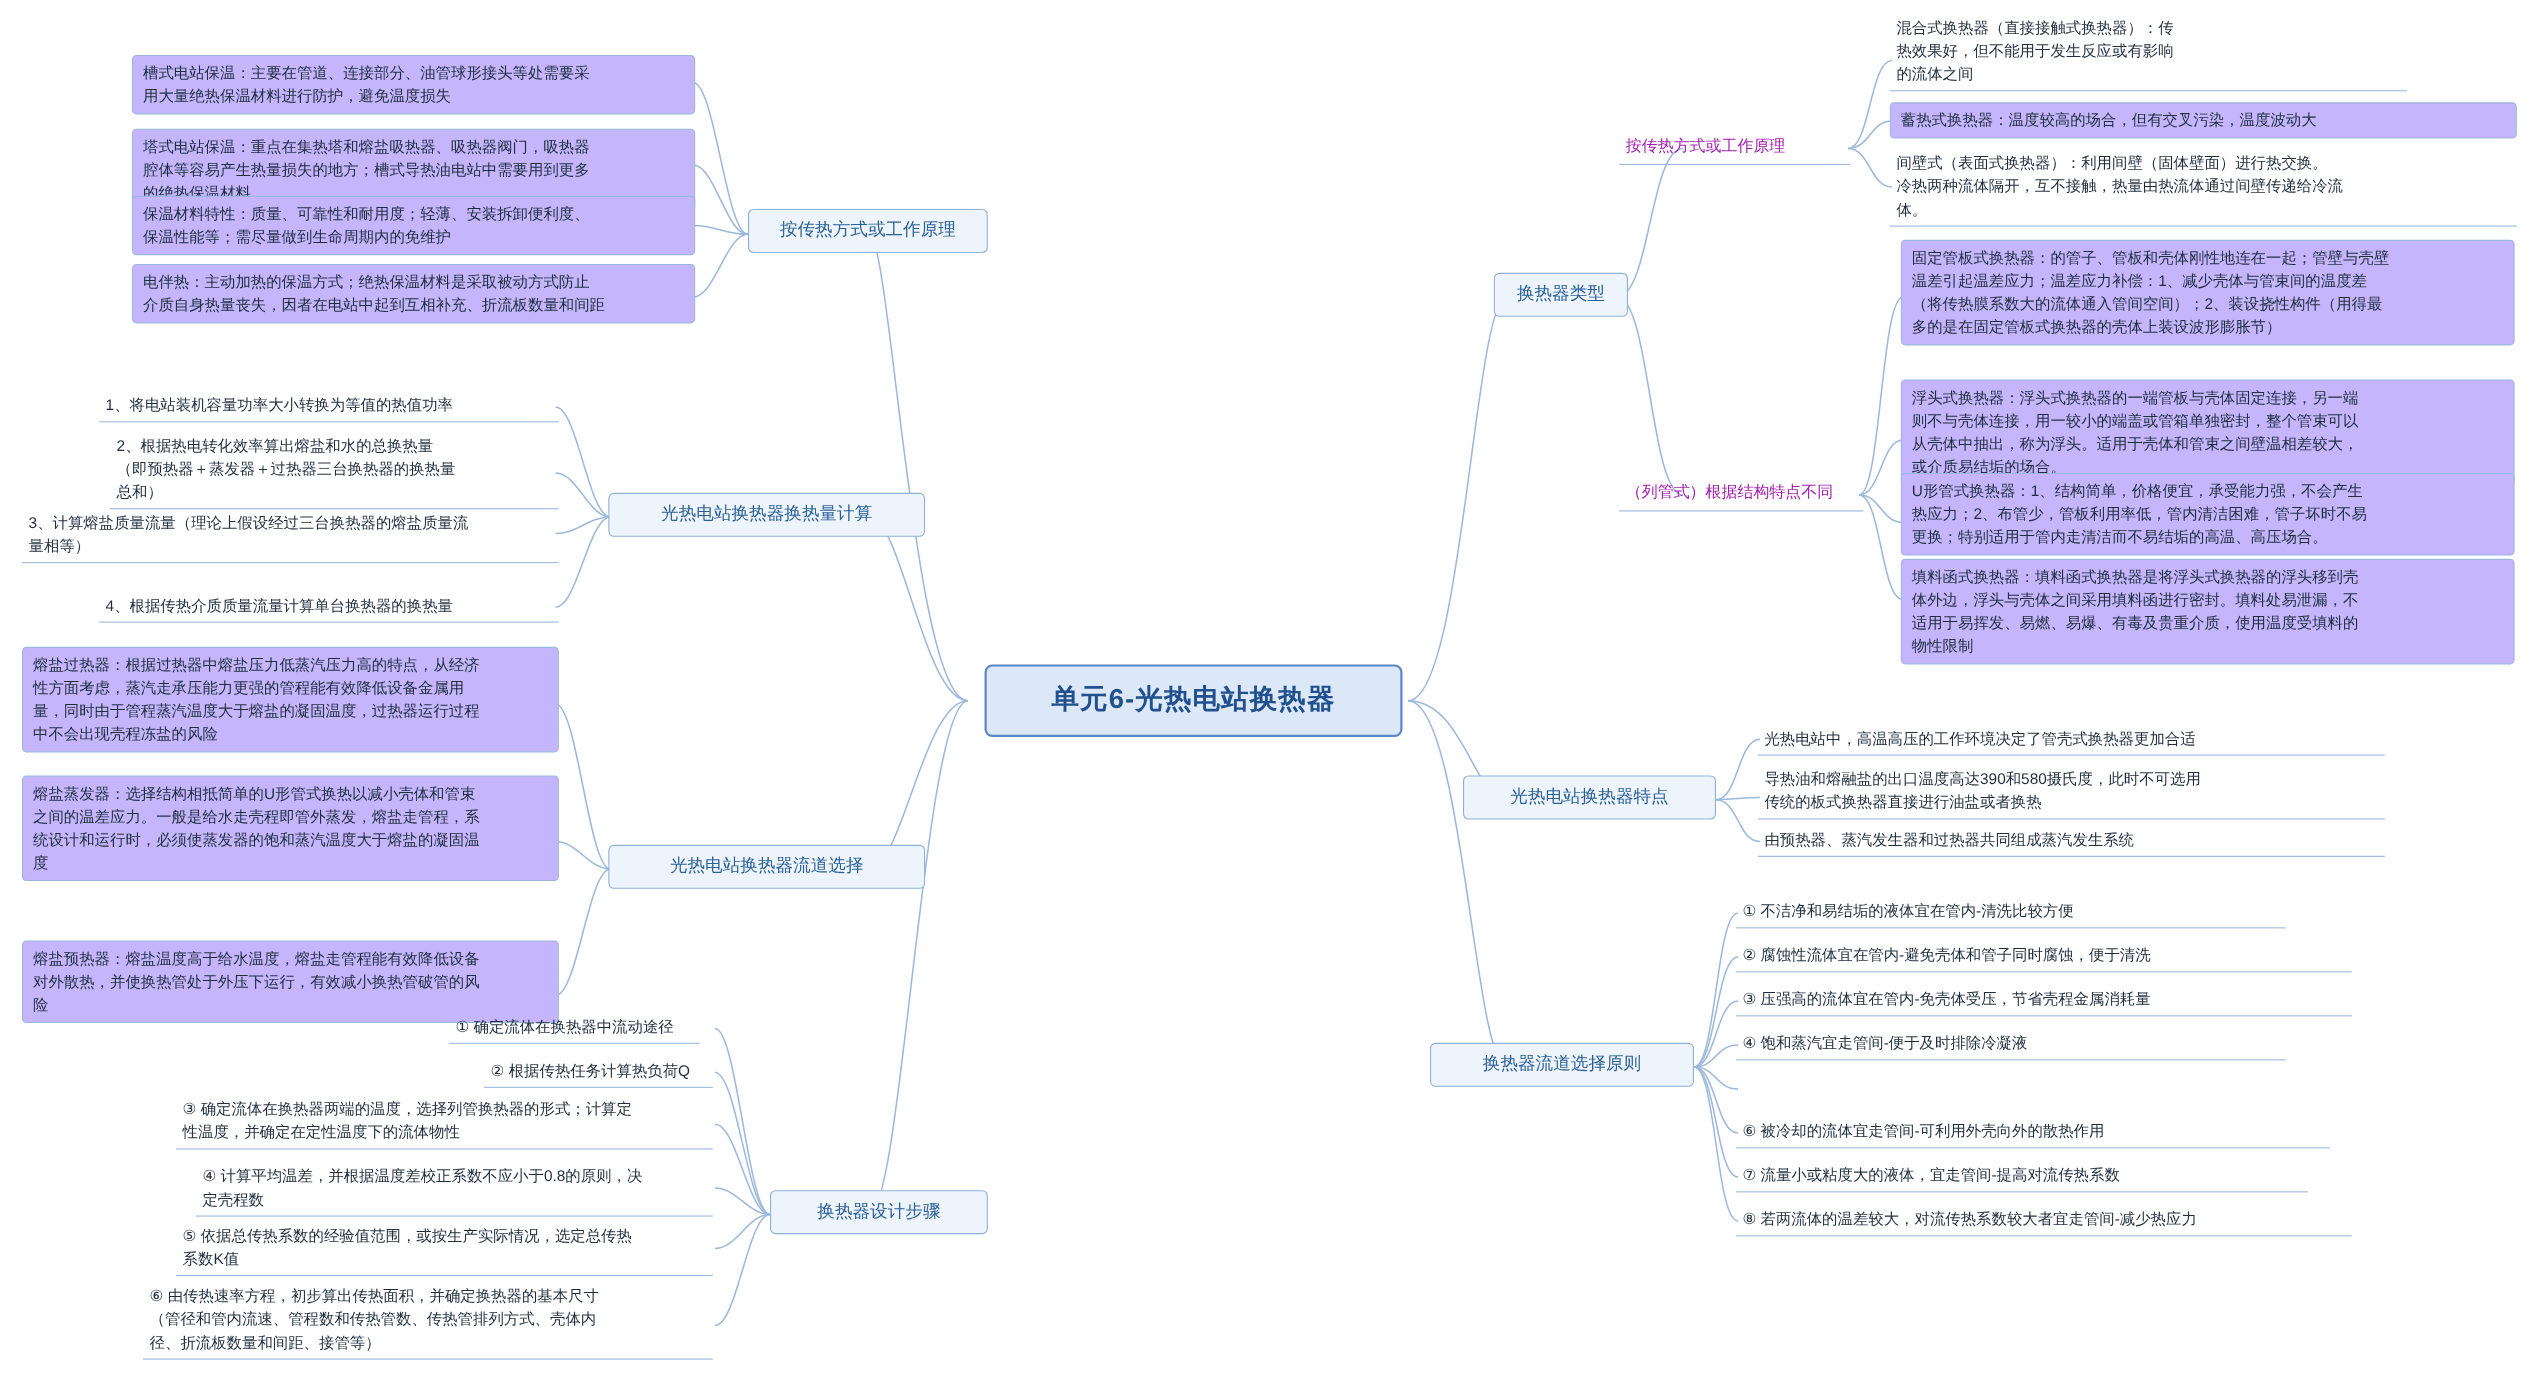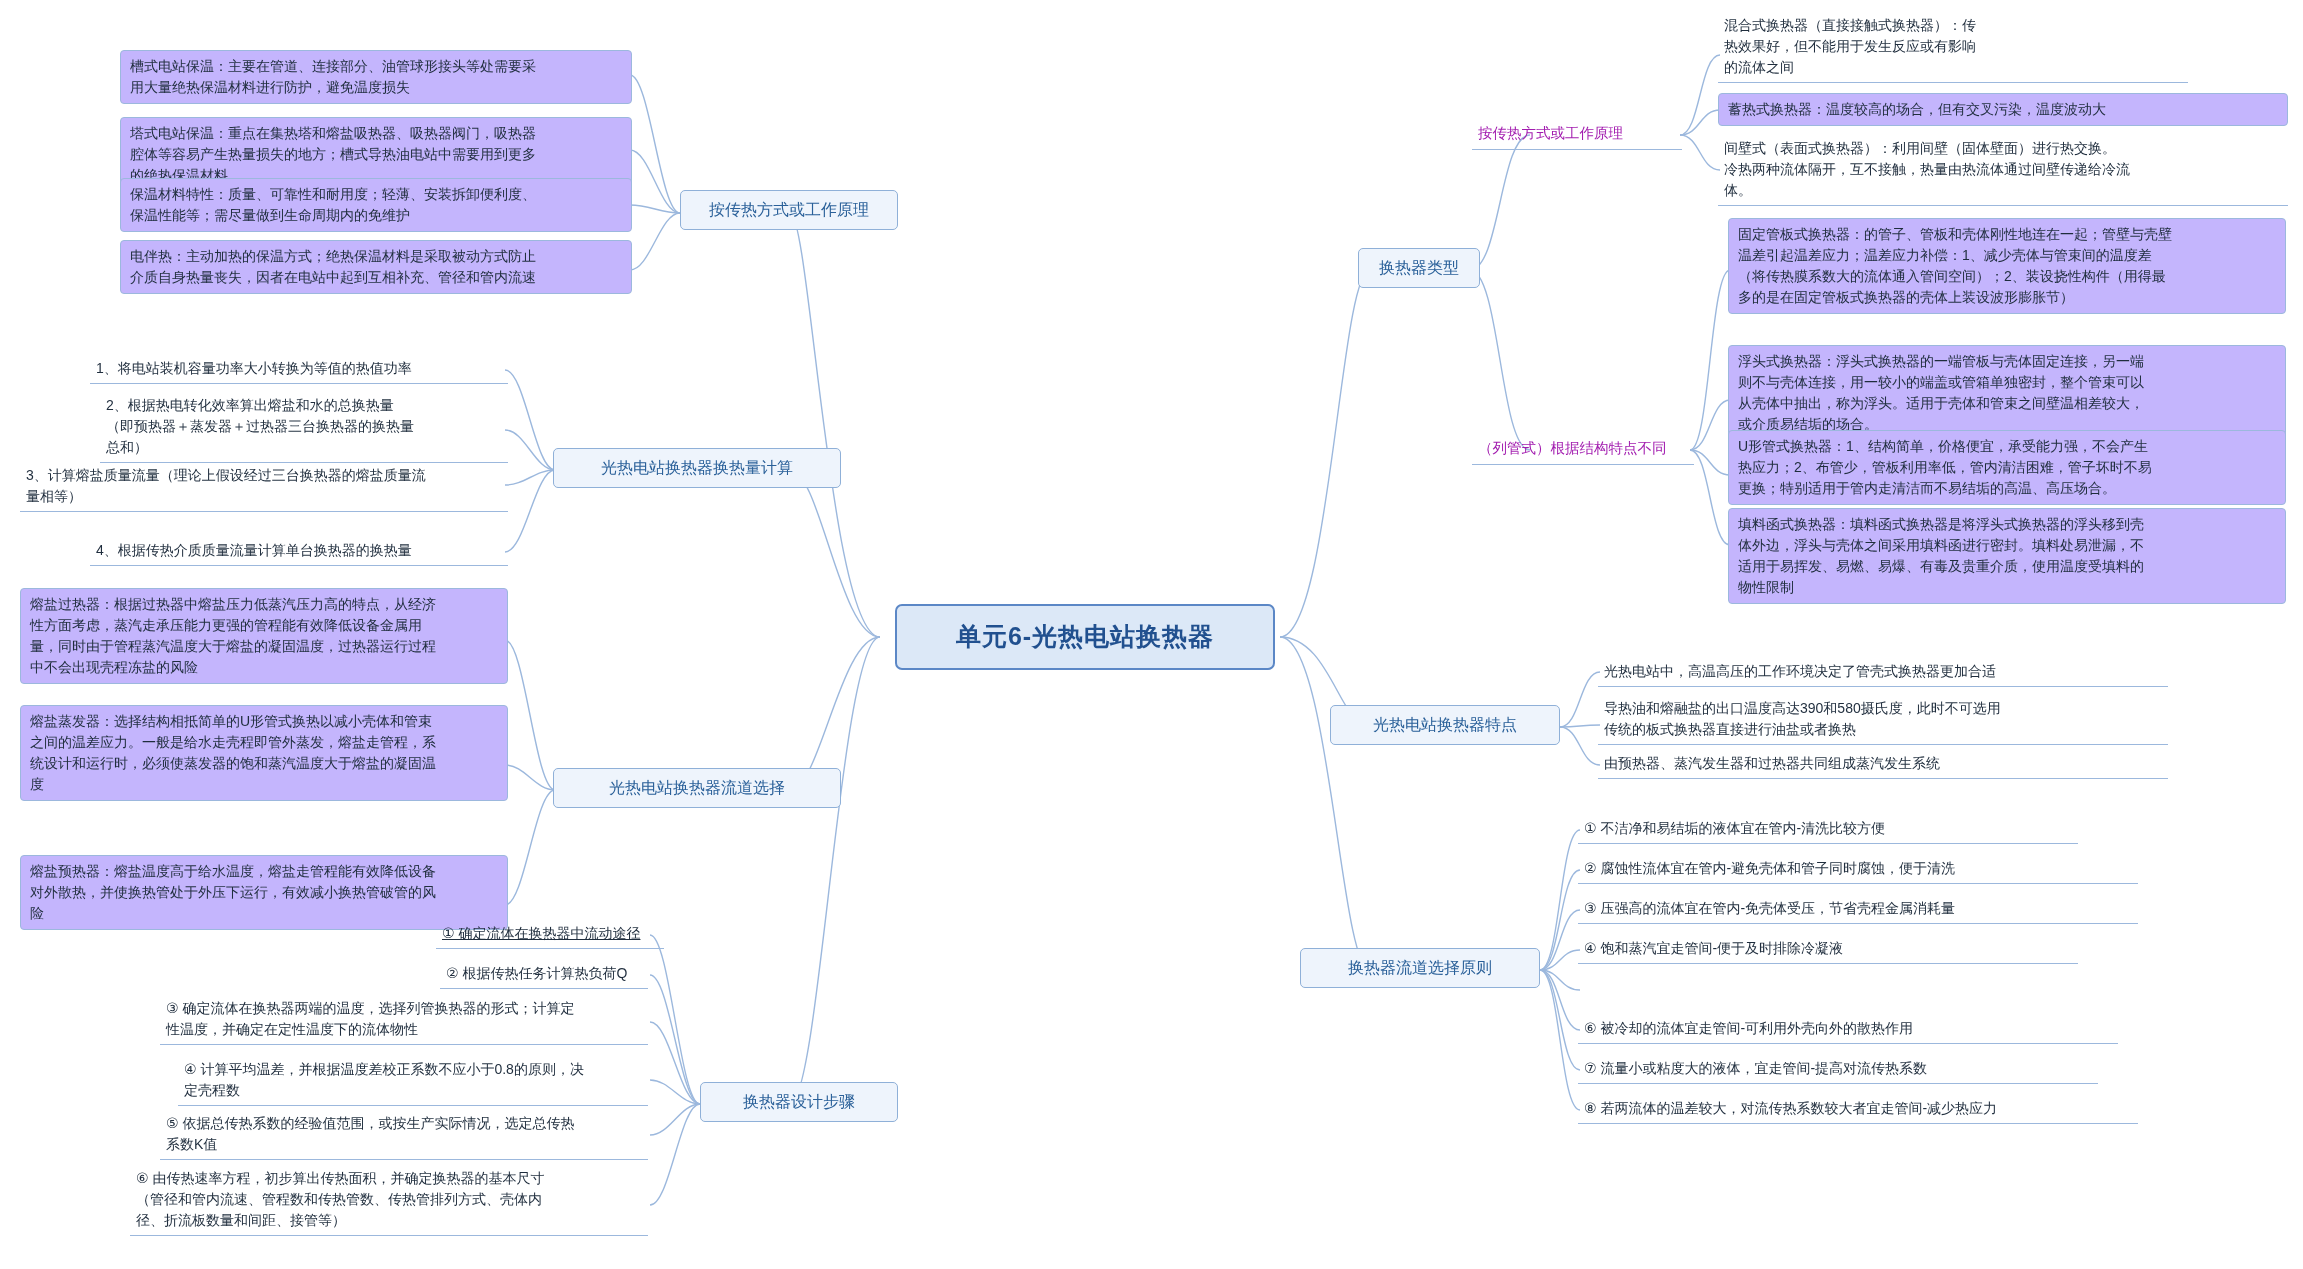--- a/index.html
+++ b/index.html
@@ -140,21 +140,21 @@
   <div class="node branch" style="left:700px;top:1082px;width:198px;">换热器设计步骤</div>
 
   <div class="node box" style="left:120px;top:50px;width:512px;">槽式电站保温：主要在管道、连接部分、油管球形接头等处需要采
 用大量绝热保温材料进行防护，避免温度损失</div>
   <div class="node box" style="left:120px;top:117px;width:512px;">塔式电站保温：重点在集热塔和熔盐吸热器、吸热器阀门，吸热器
 腔体等容易产生热量损失的地方；槽式导热油电站中需要用到更多
 的绝热保温材料。</div>
   <div class="node box" style="left:120px;top:178px;width:512px;">保温材料特性：质量、可靠性和耐用度；轻薄、安装拆卸便利度、
 保温性能等；需尽量做到生命周期内的免维护</div>
   <div class="node box" style="left:120px;top:240px;width:512px;">电伴热：主动加热的保温方式；绝热保温材料是采取被动方式防止
-介质自身热量丧失，因者在电站中起到互相补充、管径和管内流速</div>
+介质自身热量丧失，因者在电站中起到互相补充、折流板数量和间距</div>
 
   <div class="node leaf" style="left:90px;top:355px;width:418px;">1、将电站装机容量功率大小转换为等值的热值功率</div>
   <div class="node leaf" style="left:100px;top:392px;width:408px;">2、根据热电转化效率算出熔盐和水的总换热量
 （即预热器＋蒸发器＋过热器三台换热器的换热量
 总和）</div>
   <div class="node leaf" style="left:20px;top:462px;width:488px;">3、计算熔盐质量流量（理论上假设经过三台换热器的熔盐质量流
 量相等）</div>
   <div class="node leaf" style="left:90px;top:537px;width:418px;">4、根据传热介质质量流量计算单台换热器的换热量</div>
 
   <div class="node box" style="left:20px;top:588px;width:488px;">熔盐过热器：根据过热器中熔盐压力低蒸汽压力高的特点，从经济
@@ -162,21 +162,21 @@
 量，同时由于管程蒸汽温度大于熔盐的凝固温度，过热器运行过程
 中不会出现壳程冻盐的风险</div>
   <div class="node box" style="left:20px;top:705px;width:488px;">熔盐蒸发器：选择结构相抵简单的U形管式换热以减小壳体和管束
 之间的温差应力。一般是给水走壳程即管外蒸发，熔盐走管程，系
 统设计和运行时，必须使蒸发器的饱和蒸汽温度大于熔盐的凝固温
 度</div>
   <div class="node box" style="left:20px;top:855px;width:488px;">熔盐预热器：熔盐温度高于给水温度，熔盐走管程能有效降低设备
 对外散热，并使换热管处于外压下运行，有效减小换热管破管的风
 险</div>
 
-  <div class="node leaf" style="left:436px;top:920px;width:228px;text-decoration:underline;">① 确定流体在换热器中流动途径</div>
+  <div class="node leaf" style="left:408px;top:920px;width:228px;">① 确定流体在换热器中流动途径</div>
   <div class="node leaf" style="left:440px;top:960px;width:208px;">② 根据传热任务计算热负荷Q</div>
   <div class="node leaf" style="left:160px;top:995px;width:488px;">③ 确定流体在换热器两端的温度，选择列管换热器的形式；计算定
 性温度，并确定在定性温度下的流体物性</div>
   <div class="node leaf" style="left:178px;top:1056px;width:470px;">④ 计算平均温差，并根据温度差校正系数不应小于0.8的原则，决
 定壳程数</div>
   <div class="node leaf" style="left:160px;top:1110px;width:488px;">⑤ 依据总传热系数的经验值范围，或按生产实际情况，选定总传热
 系数K值</div>
   <div class="node leaf" style="left:130px;top:1165px;width:518px;">⑥ 由传热速率方程，初步算出传热面积，并确定换热器的基本尺寸
 （管径和管内流速、管程数和传热管数、传热管排列方式、壳体内
 径、折流板数量和间距、接管等）</div>

